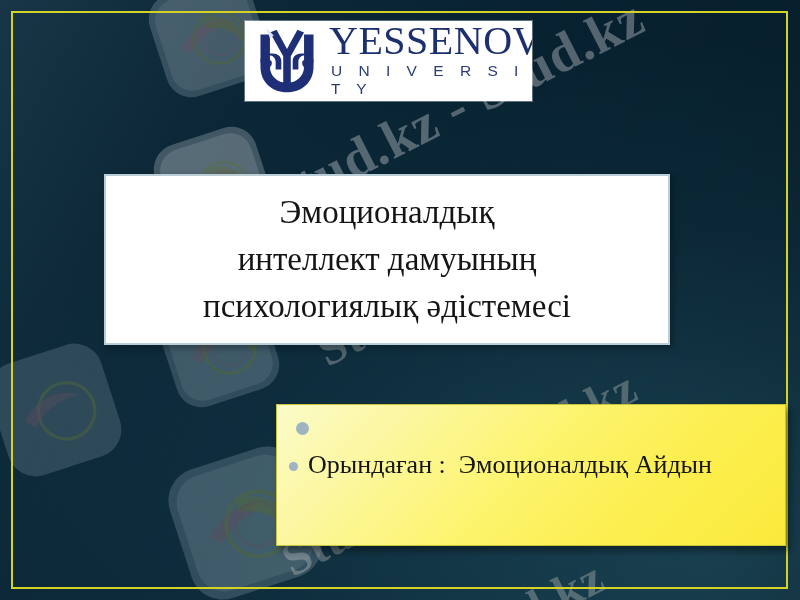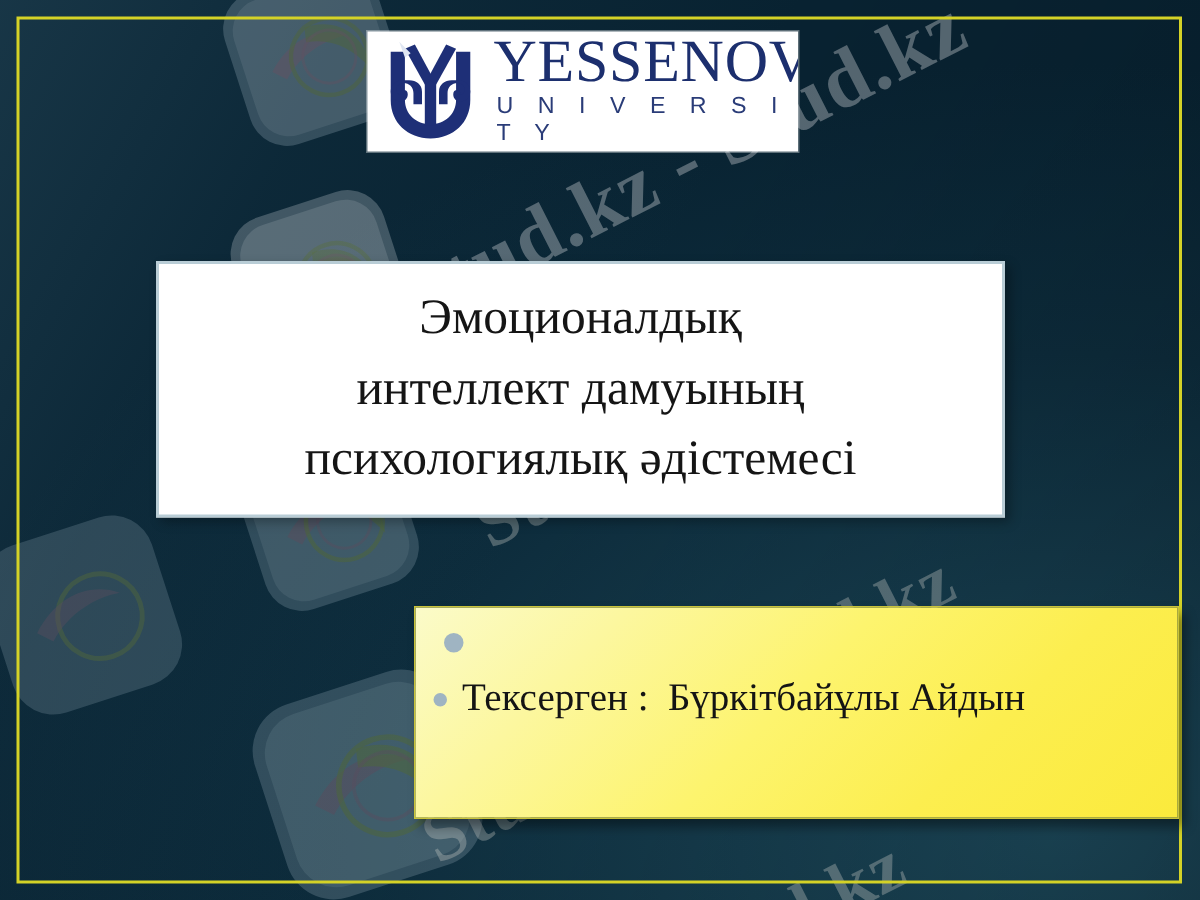--- a/index.html
+++ b/index.html
@@ -313,17 +313,17 @@
 психологиялық әдістемесі</div>
   </div>
 
   <div id="notes-box">
     <div class="bullet-row empty">
       <span class="dot"></span>
       <span class="bullet-text"></span>
     </div>
     <div class="bullet-row item">
       <span class="dot"></span>
-      <span class="bullet-text">Тексерген :  Бүркітбайұлы Айдын</span>
+      <span class="bullet-text">Орындаған :  Эмоционалдық Айдын</span>
     </div>
   </div>
 
 </div>
 
 </body></html>

